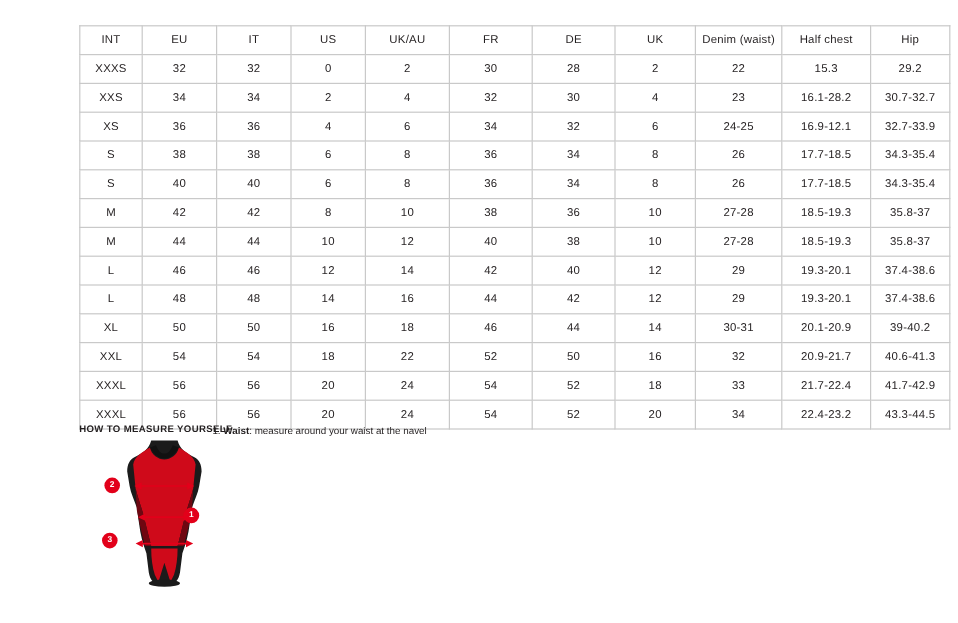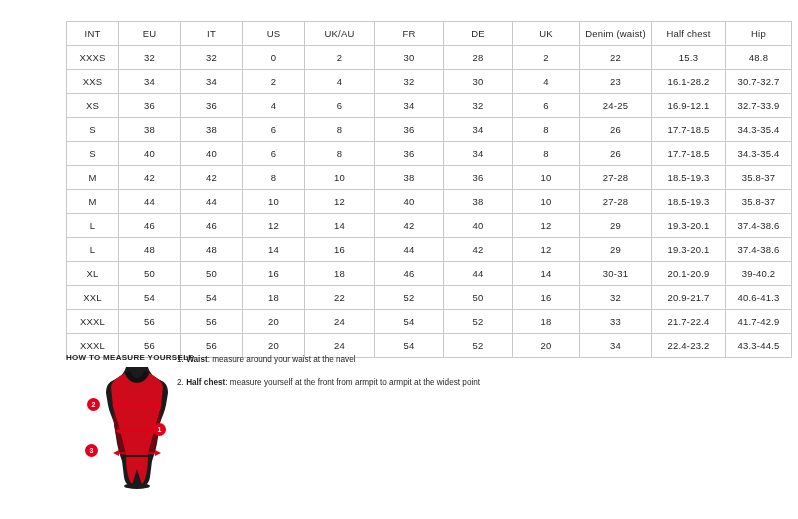--- a/index.html
+++ b/index.html
@@ -150,21 +150,21 @@
           <td>XXXS</td>
           <td>32</td>
           <td>32</td>
           <td>0</td>
           <td>2</td>
           <td>30</td>
           <td>28</td>
           <td>2</td>
           <td>22</td>
           <td>15.3</td>
-          <td>48.8</td>
+          <td>29.2</td>
         </tr>
         <tr>
           <td>XXS</td>
           <td>34</td>
           <td>34</td>
           <td>2</td>
           <td>4</td>
           <td>32</td>
           <td>30</td>
           <td>4</td>
@@ -359,19 +359,15 @@
 
   <div class="badge badge-1">1</div>
   <div class="badge badge-2">2</div>
   <div class="badge badge-3">3</div>
 
   <div class="measure-list">
     <div class="measure-item">
       <span>1.</span>
       <b>Waist</b><span>: measure around your waist at the navel</span>
     </div>
-    <div class="measure-item">
-      <span>2.</span>
-      <b>Half chest</b><span>: measure yourself at the front from armpit to armpit at the widest point</span>
-    </div>
   </div>
 
 </div>
 
 </body></html>

